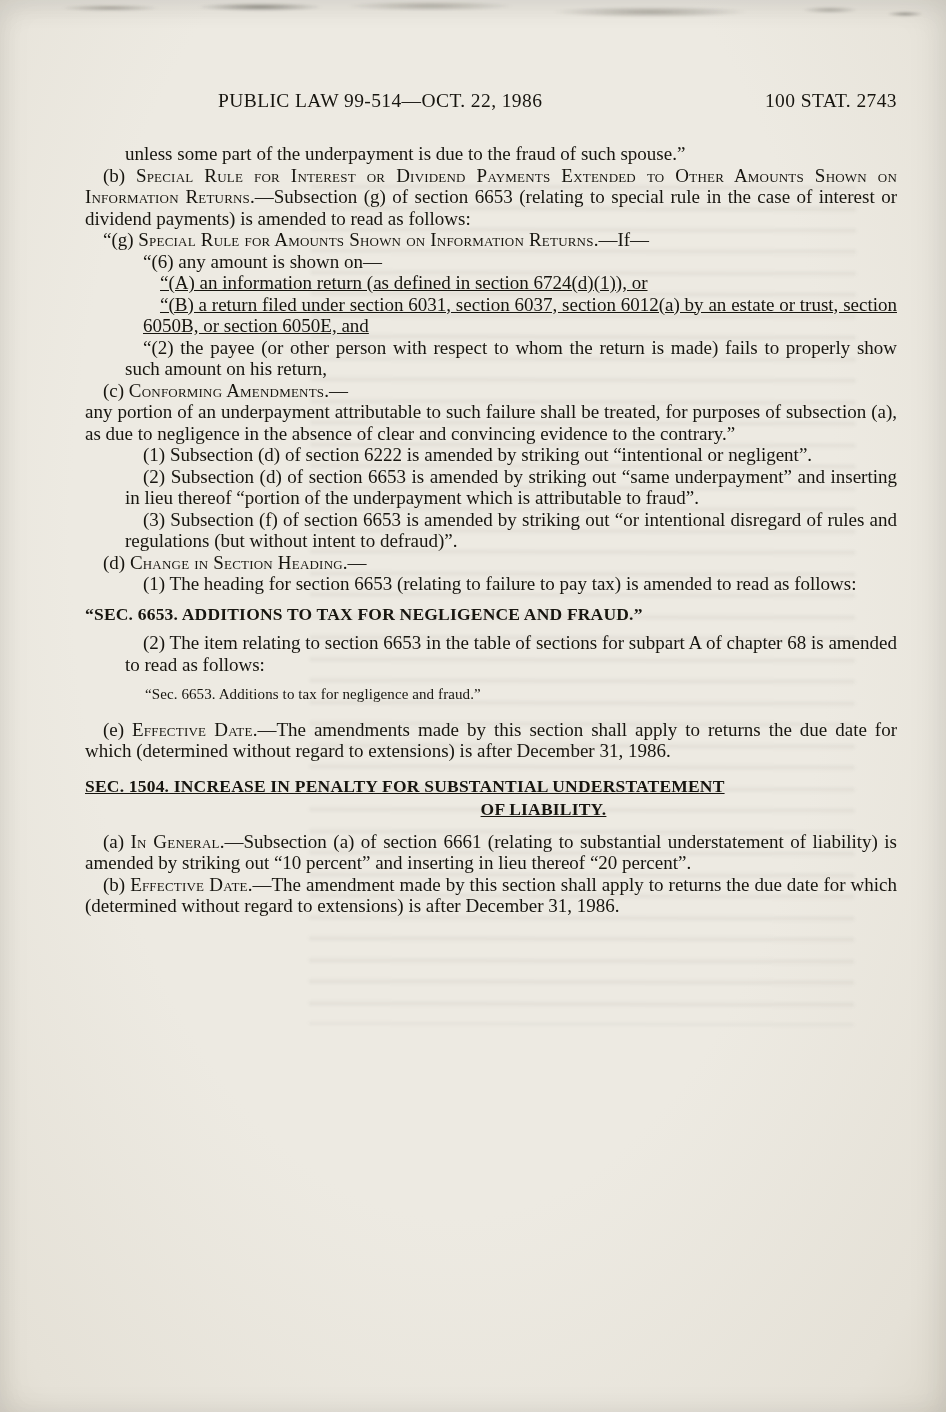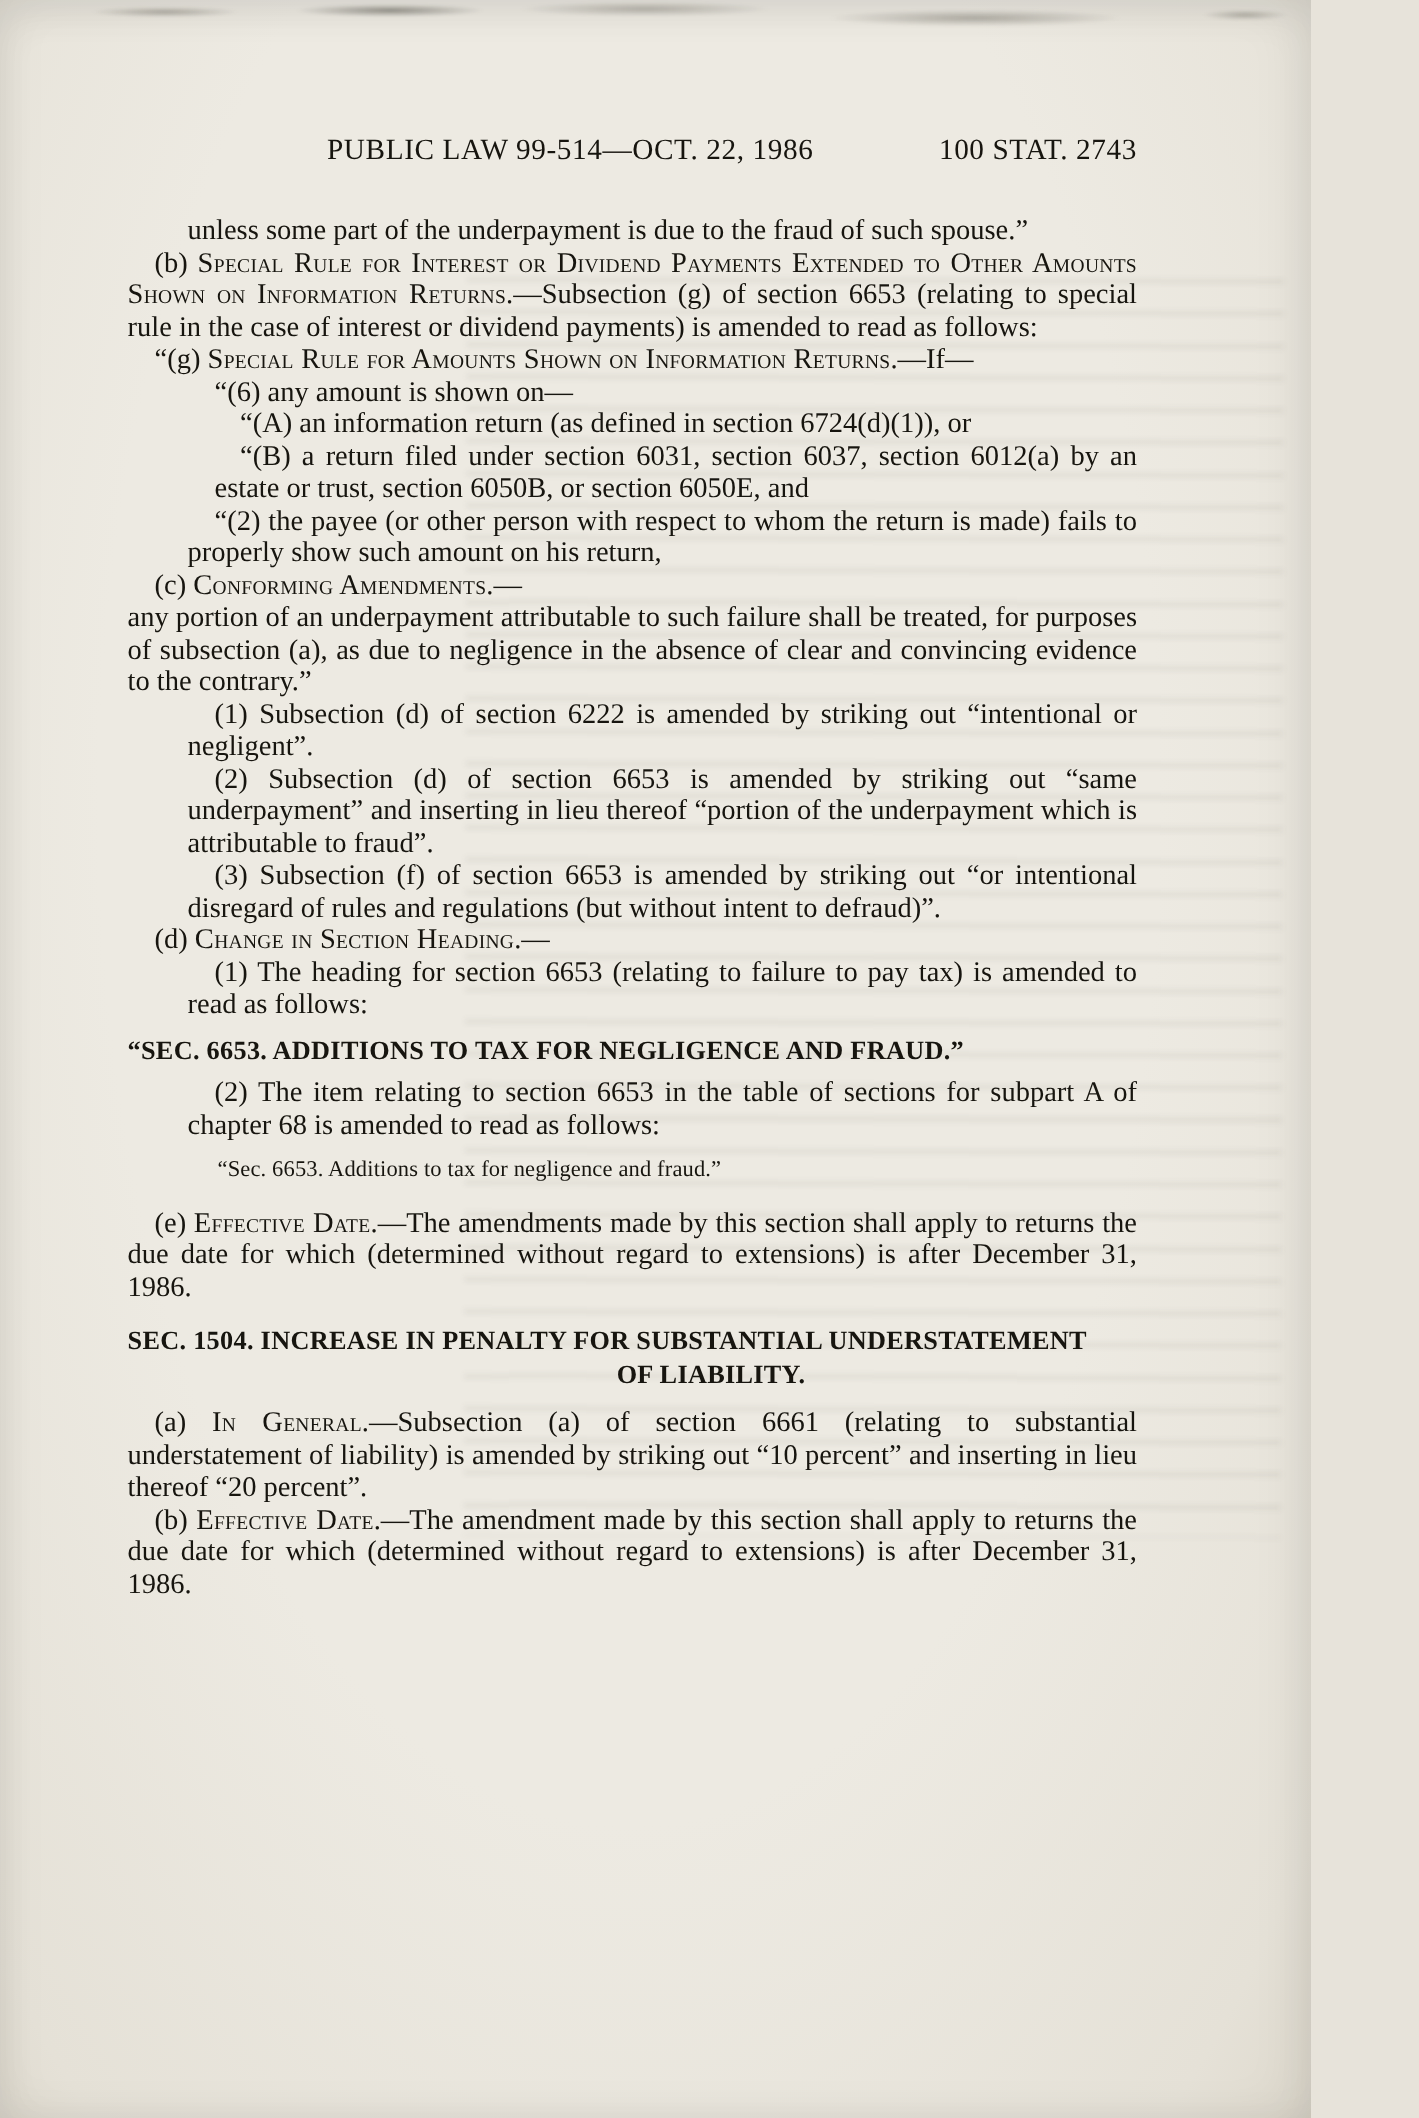--- a/index.html
+++ b/index.html
@@ -2,24 +2,24 @@
 <html><head>
 <meta charset="utf-8">
 <style>
   html, body {
     margin: 0;
     padding: 0;
     background: #e7e3da;
   }
   .page {
     position: relative;
-    width: 874px;
+    width: 946px;
     height: 1412px;
     box-sizing: border-box;
-    padding: 90px 116px 0 85px;
+    padding: 90px 49px 0 85px;
     background: radial-gradient(ellipse at 48% 38%, #edeae2 55%, #e5e1d7 90%, #ded9cd 100%);
     color: #17150f;
     font-family: "Liberation Serif", "DejaVu Serif", serif;
     font-size: 19px;
     line-height: 21.5px;
     overflow: hidden;
   }
   .page::after {
     content: "";
     position: absolute;
@@ -70,37 +70,38 @@
     position: absolute;
     right: 0;
     letter-spacing: 0.4px;
     white-space: nowrap;
     text-align: center;
   }
   
   .statute { position: relative; }
   .para { margin: 0; }
   .j { text-align: justify; }
-  .fi17 { text-indent: 17px; }
+  .fi17 { text-indent: 17px; text-decoration: underline; }
   .fi18 { text-indent: 18px; }
   .ml40 { margin-left: 40px; }
   .ml58 { margin-left: 58px; }
   .sc { font-variant: small-caps; letter-spacing: 0.2px; }
   .heading-bold {
     font-weight: bold;
     font-size: 17.5px;
     letter-spacing: 0.2px;
     margin: 9px 0 7px 0;
   }
   .sec-heading {
     font-weight: bold;
     font-size: 17.5px;
     letter-spacing: 0.2px;
     line-height: 23px;
     margin: 13px 0 10px 0;
+    text-decoration: underline;
   }
   .hl { display: block; }
   .hl-indent { margin-left: 105px; text-align: center; }
   .toc-line {
     font-size: 15px;
     margin: 9px 0 13px 60px;
     letter-spacing: 0.1px;
   }
 </style>
 </head>

